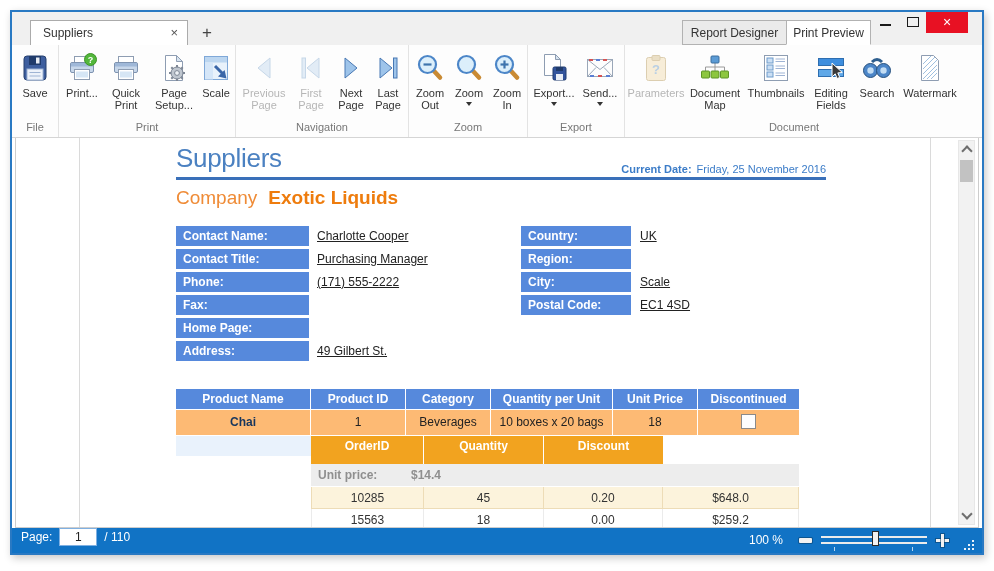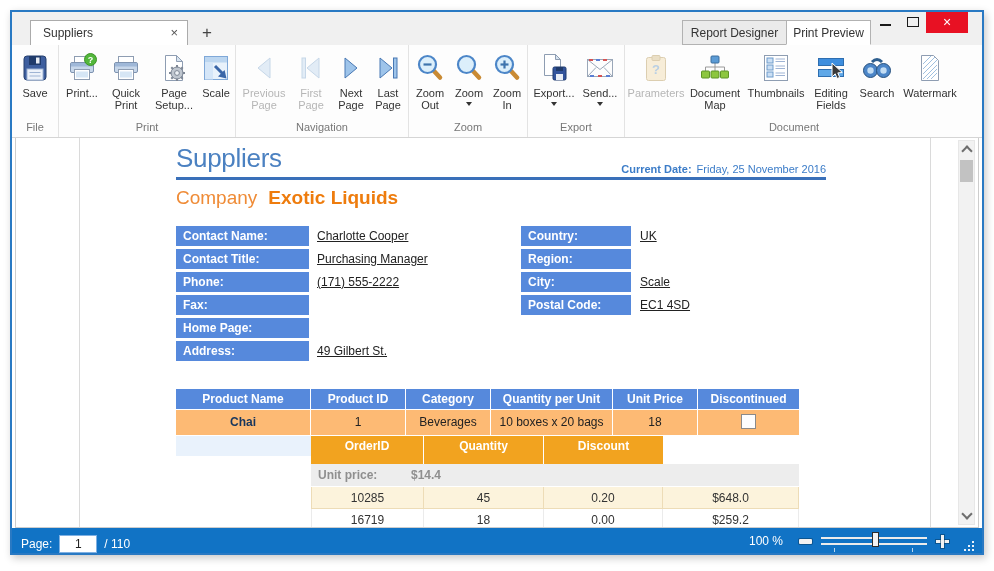--- a/index.html
+++ b/index.html
@@ -81,21 +81,21 @@
   .o-row.plain .cell{background:#FFF;}
   
   .vscroll{position:absolute;top:2px;bottom:2px;right:3px;width:17px;background:#F2F2F2;
     border:1px solid #E7E7E7;box-sizing:border-box;}
   .vs-chevron{position:absolute;left:4px;width:6px;height:6px;border-left:2px solid #6E6E6E;border-top:2px solid #6E6E6E;}
   .vs-up{top:6px;transform:rotate(45deg);}
   .vs-down{bottom:6px;transform:rotate(225deg);}
   .vs-thumb{position:absolute;top:19px;left:1px;right:1px;height:22px;background:#C2C2C2;}
   
   .statusbar{position:absolute;bottom:0;left:0;right:0;height:25px;background:#1173C5;
-    display:flex;align-items:flex-end;color:#FFF;font-size:12px;}
+    display:flex;align-items:flex-start;color:#FFF;font-size:12px;}
   .sb-left{display:flex;align-items:center;margin-left:9px;gap:7px;}
   .page-input{width:36px;height:16px;background:#FFF;border:1px solid #7FB0E2;color:#222;
     font-size:12px;text-align:center;font-family:inherit;padding:0;}
   .sb-right{margin-left:auto;display:flex;align-items:center;margin-right:8px;}
   .zoom-pct{margin-right:16px;}
   .zslider{display:flex;align-items:center;width:150px;height:24px;position:relative;}
   .zminus{width:13px;height:5px;background:#F2F2F2;box-shadow:0 0 0 1px rgba(10,60,100,.55);border-radius:1px;}
   .ztrack{flex:1;height:4px;margin:0 9px;border-top:2px solid #ECECEC;border-bottom:2px solid #ECECEC;position:relative;}
   .zthumb{position:absolute;left:48%;top:-7px;width:7px;height:15px;background:#F2F2F2;border:1px solid #2B2B2B;box-sizing:border-box;}
   .ztick{position:absolute;top:9px;width:1px;height:4px;background:#BCD7EE;}
@@ -467,21 +467,21 @@
               <span class="ulabel">Unit price:</span>
               <span class="uvalue">$14.4</span>
             </div>
             <div class="trow o-row cream">
               <div class="cell" style="width:113px">10285</div>
               <div class="cell" style="width:120px">45</div>
               <div class="cell" style="width:119px">0.20</div>
               <div class="cell" style="width:136px">$648.0</div>
             </div>
             <div class="trow o-row plain">
-              <div class="cell" style="width:113px">16719</div>
+              <div class="cell" style="width:113px">15563</div>
               <div class="cell" style="width:120px">18</div>
               <div class="cell" style="width:119px">0.00</div>
               <div class="cell" style="width:136px">$259.2</div>
             </div>
           </div>
         </div>
       </div>
     </div>
 
     <div class="vscroll">

